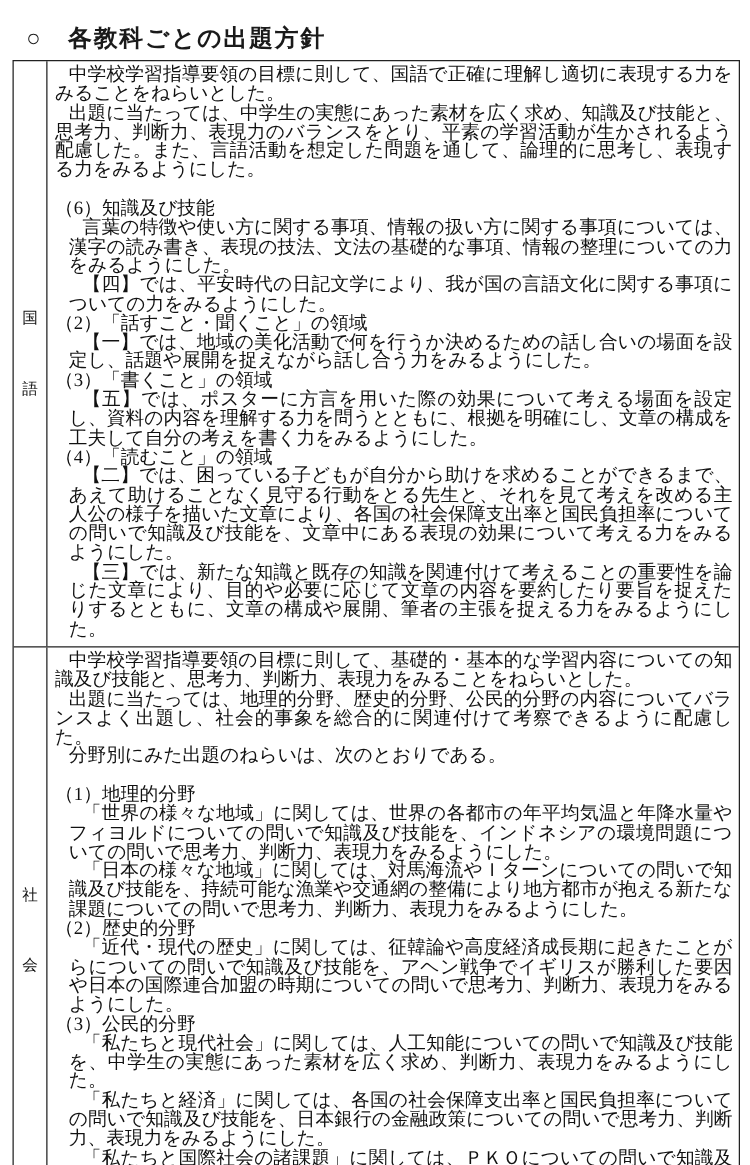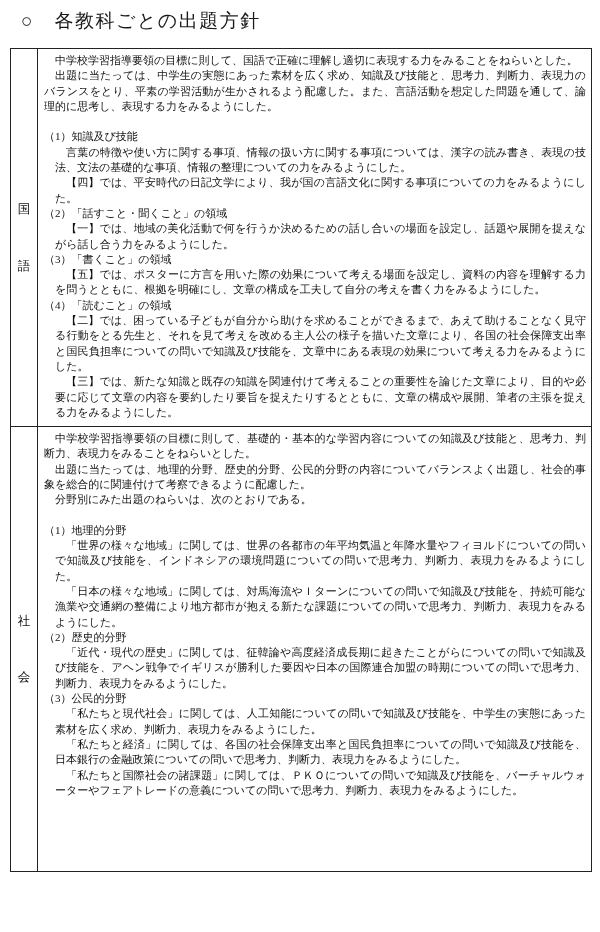--- a/index.html
+++ b/index.html
@@ -12,25 +12,25 @@
     width: 600px;
     height: 932px;
     background: #ffffff;
     color: #000000;
     font-family: "Liberation Serif", "DejaVu Serif", serif;
     overflow: hidden;
   }
   .title {
     position: absolute;
     left: 21px;
-    top: 8px;
+    top: 18px;
     margin: 0;
     font-family: "Liberation Sans", "DejaVu Sans", sans-serif;
     font-size: 19px;
-    font-weight: normal;
+    font-weight: bold;
     letter-spacing: 1.5px;
     color: #1a1a1a;
     white-space: nowrap;
   }
   .policy-table {
     position: absolute;
     left: 10px;
     top: 48px;
     width: 580px;
     border: 1px solid #222;
@@ -48,50 +48,50 @@
     flex-direction: column;
     align-items: center;
     justify-content: center;
     gap: 44px;
     font-size: 12.5px;
     color: #111;
   }
   .label span { display: block; line-height: 1; }
   .content {
     padding: 4px 5px 5px 6px;
-    font-size: 11px;
+    font-size: 15px;
     line-height: 15.3px;
     text-align: justify;
     text-justify: inter-character;
     color: #111;
   }
   .row.row-0 .content { min-height: 368px; }
   .row.row-1 .content { min-height: 435px; }
   .ln { margin: 0; }
   .ln.p { text-indent: 11px; }
   .ln.h { text-indent: 0; }
-  .ln.s { padding-left: 11px; text-indent: 11px; }
+  .ln.s { padding-left: 11px; text-indent: 11px; font-family: Liberation Mono, monospace; }
   .ln.blank { height: 15.3px; }
 </style>
 </head>
 <body>
 
 <div class="page">
   <h1 class="title">○　各教科ごとの出題方針</h1>
   <div class="policy-table" id="policy-table">
       <div class="row row-0">
         <div class="label">
           <span>国</span>
           <span>語</span>
         </div>
         <div class="content">
           <p class="ln p">中学校学習指導要領の目標に則して、国語で正確に理解し適切に表現する力をみることをねらいとした。</p>
           <p class="ln p">出題に当たっては、中学生の実態にあった素材を広く求め、知識及び技能と、思考力、判断力、表現力のバランスをとり、平素の学習活動が生かされるよう配慮した。また、言語活動を想定した問題を通して、論理的に思考し、表現する力をみるようにした。</p>
           <p class="ln blank"></p>
-          <p class="ln h">（1）知識及び技能</p>
+          <p class="ln h">（6）知識及び技能</p>
           <p class="ln s">言葉の特徴や使い方に関する事項、情報の扱い方に関する事項については、漢字の読み書き、表現の技法、文法の基礎的な事項、情報の整理についての力をみるようにした。</p>
           <p class="ln s">【四】では、平安時代の日記文学により、我が国の言語文化に関する事項についての力をみるようにした。</p>
           <p class="ln h">（2）「話すこと・聞くこと」の領域</p>
           <p class="ln s">【一】では、地域の美化活動で何を行うか決めるための話し合いの場面を設定し、話題や展開を捉えながら話し合う力をみるようにした。</p>
           <p class="ln h">（3）「書くこと」の領域</p>
           <p class="ln s">【五】では、ポスターに方言を用いた際の効果について考える場面を設定し、資料の内容を理解する力を問うとともに、根拠を明確にし、文章の構成を工夫して自分の考えを書く力をみるようにした。</p>
           <p class="ln h">（4）「読むこと」の領域</p>
           <p class="ln s">【二】では、困っている子どもが自分から助けを求めることができるまで、あえて助けることなく見守る行動をとる先生と、それを見て考えを改める主人公の様子を描いた文章により、各国の社会保障支出率と国民負担率についての問いで知識及び技能を、文章中にある表現の効果について考える力をみるようにした。</p>
           <p class="ln s">【三】では、新たな知識と既存の知識を関連付けて考えることの重要性を論じた文章により、目的や必要に応じて文章の内容を要約したり要旨を捉えたりするとともに、文章の構成や展開、筆者の主張を捉える力をみるようにした。</p>
         </div>

